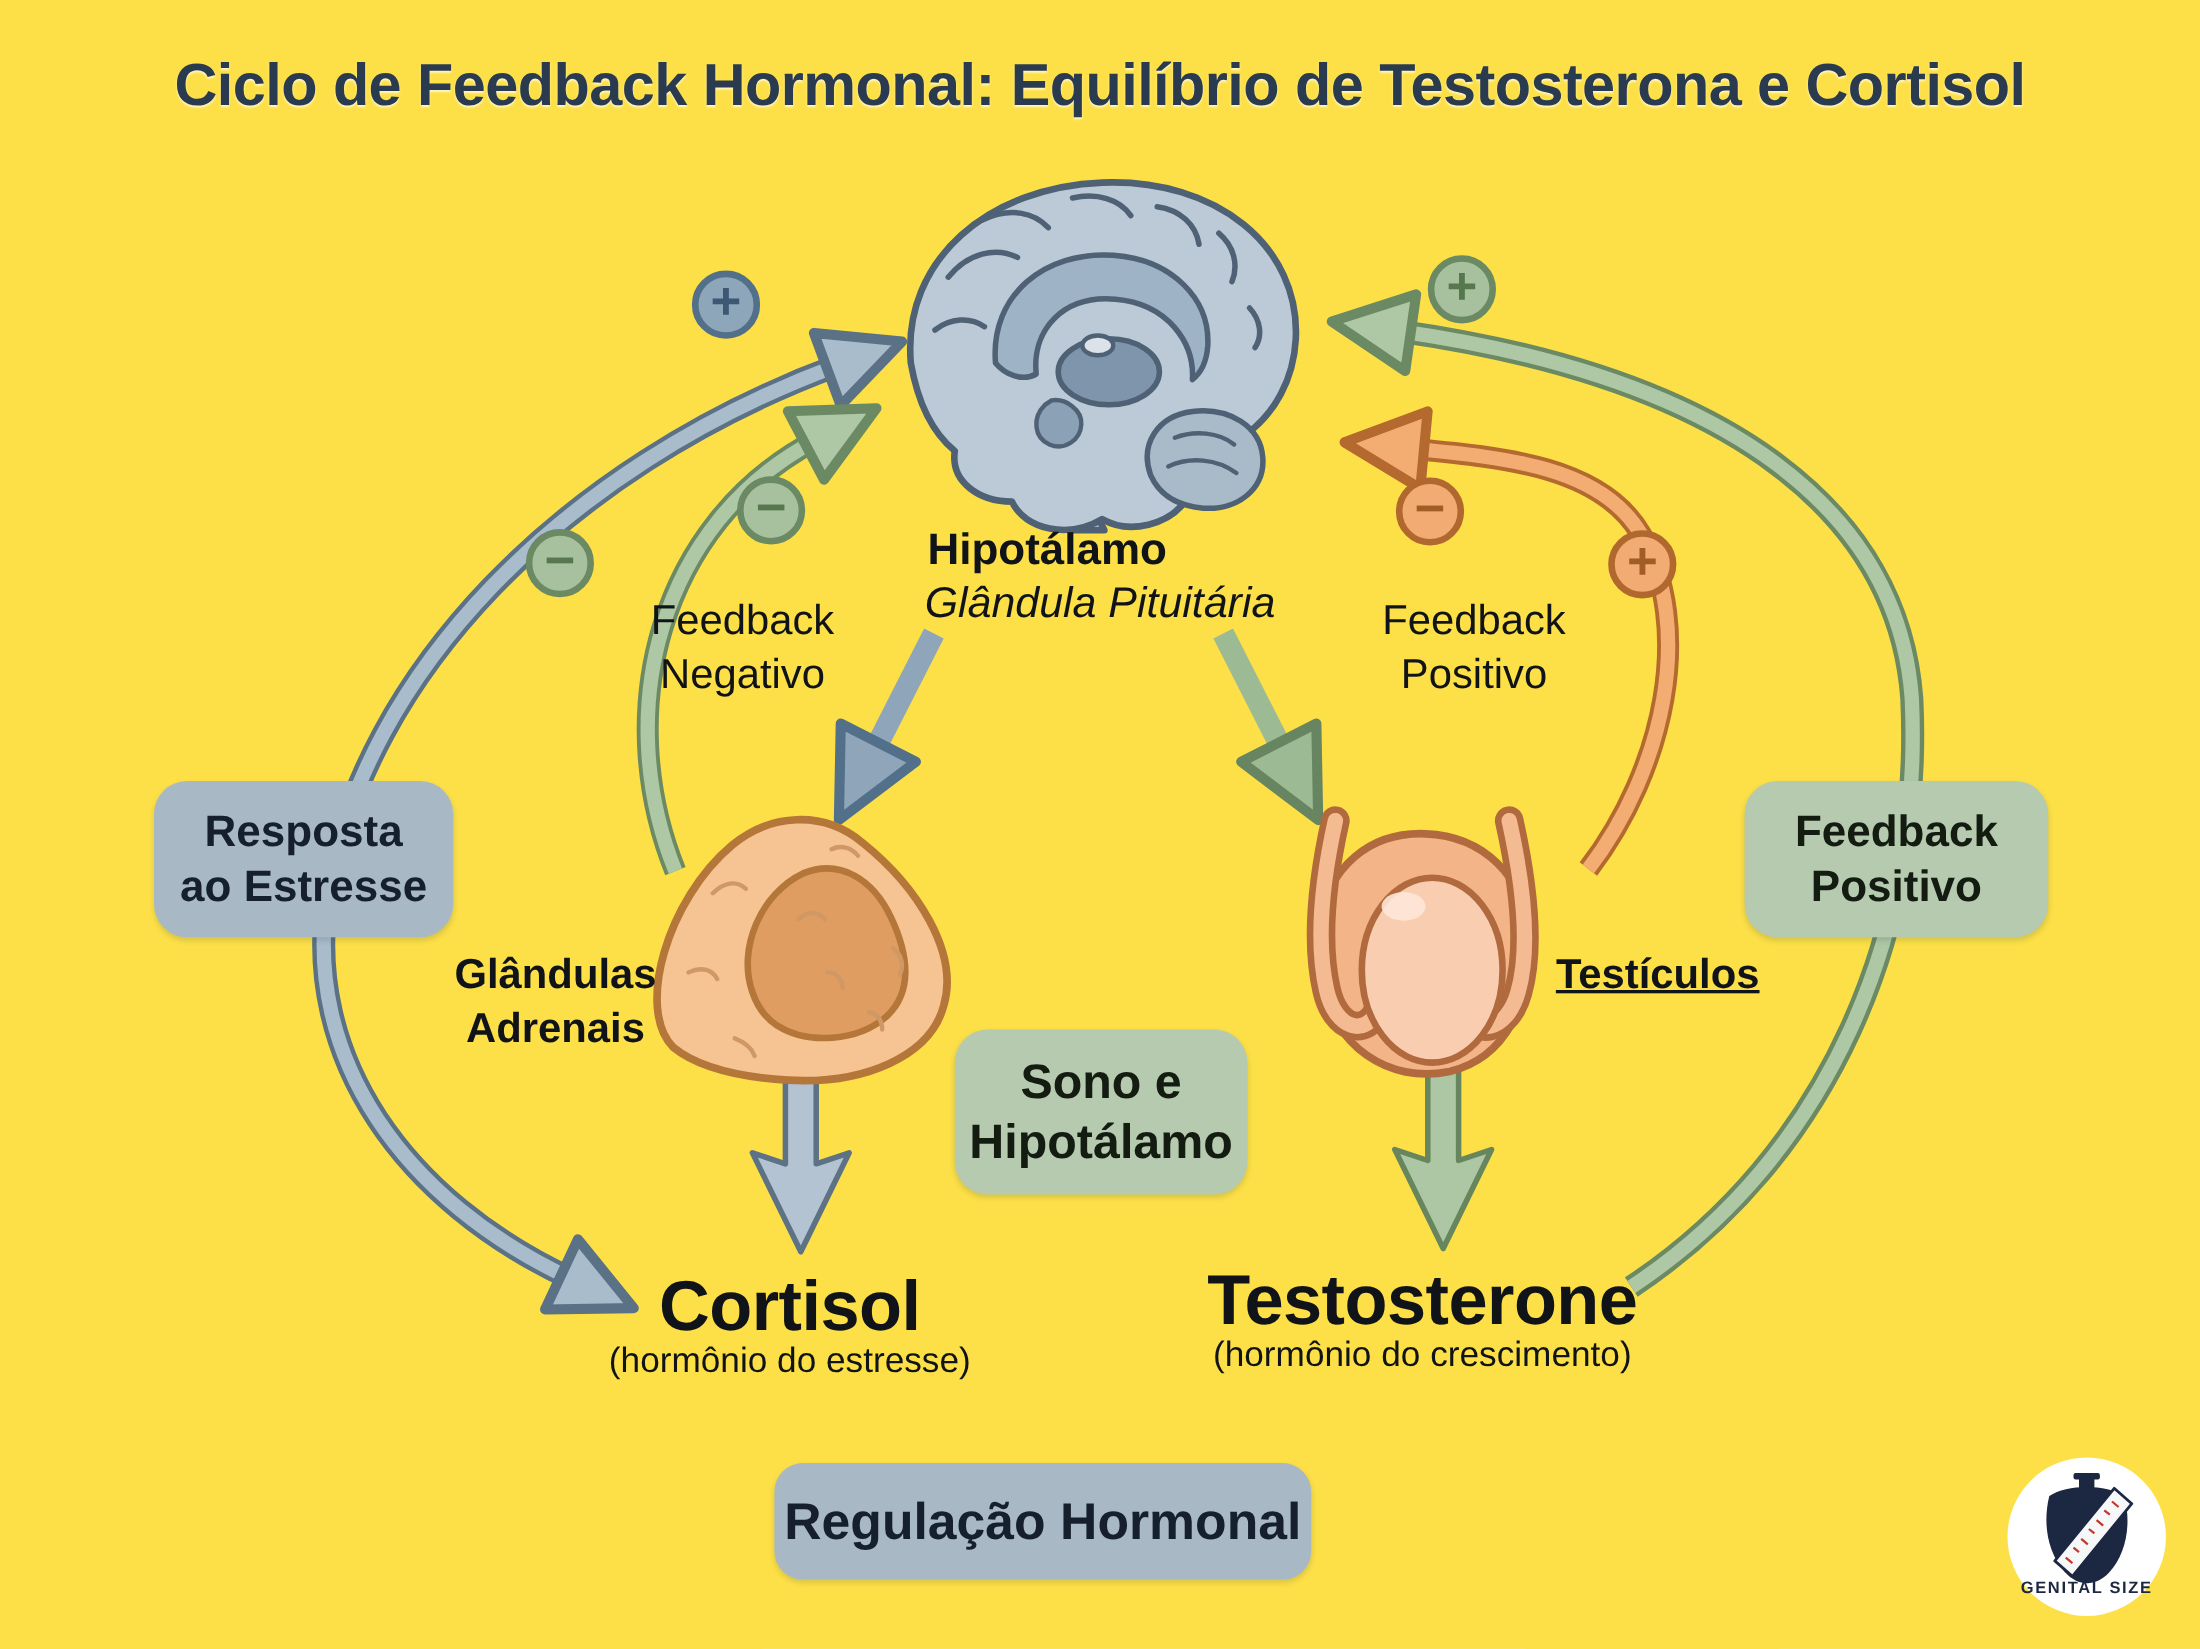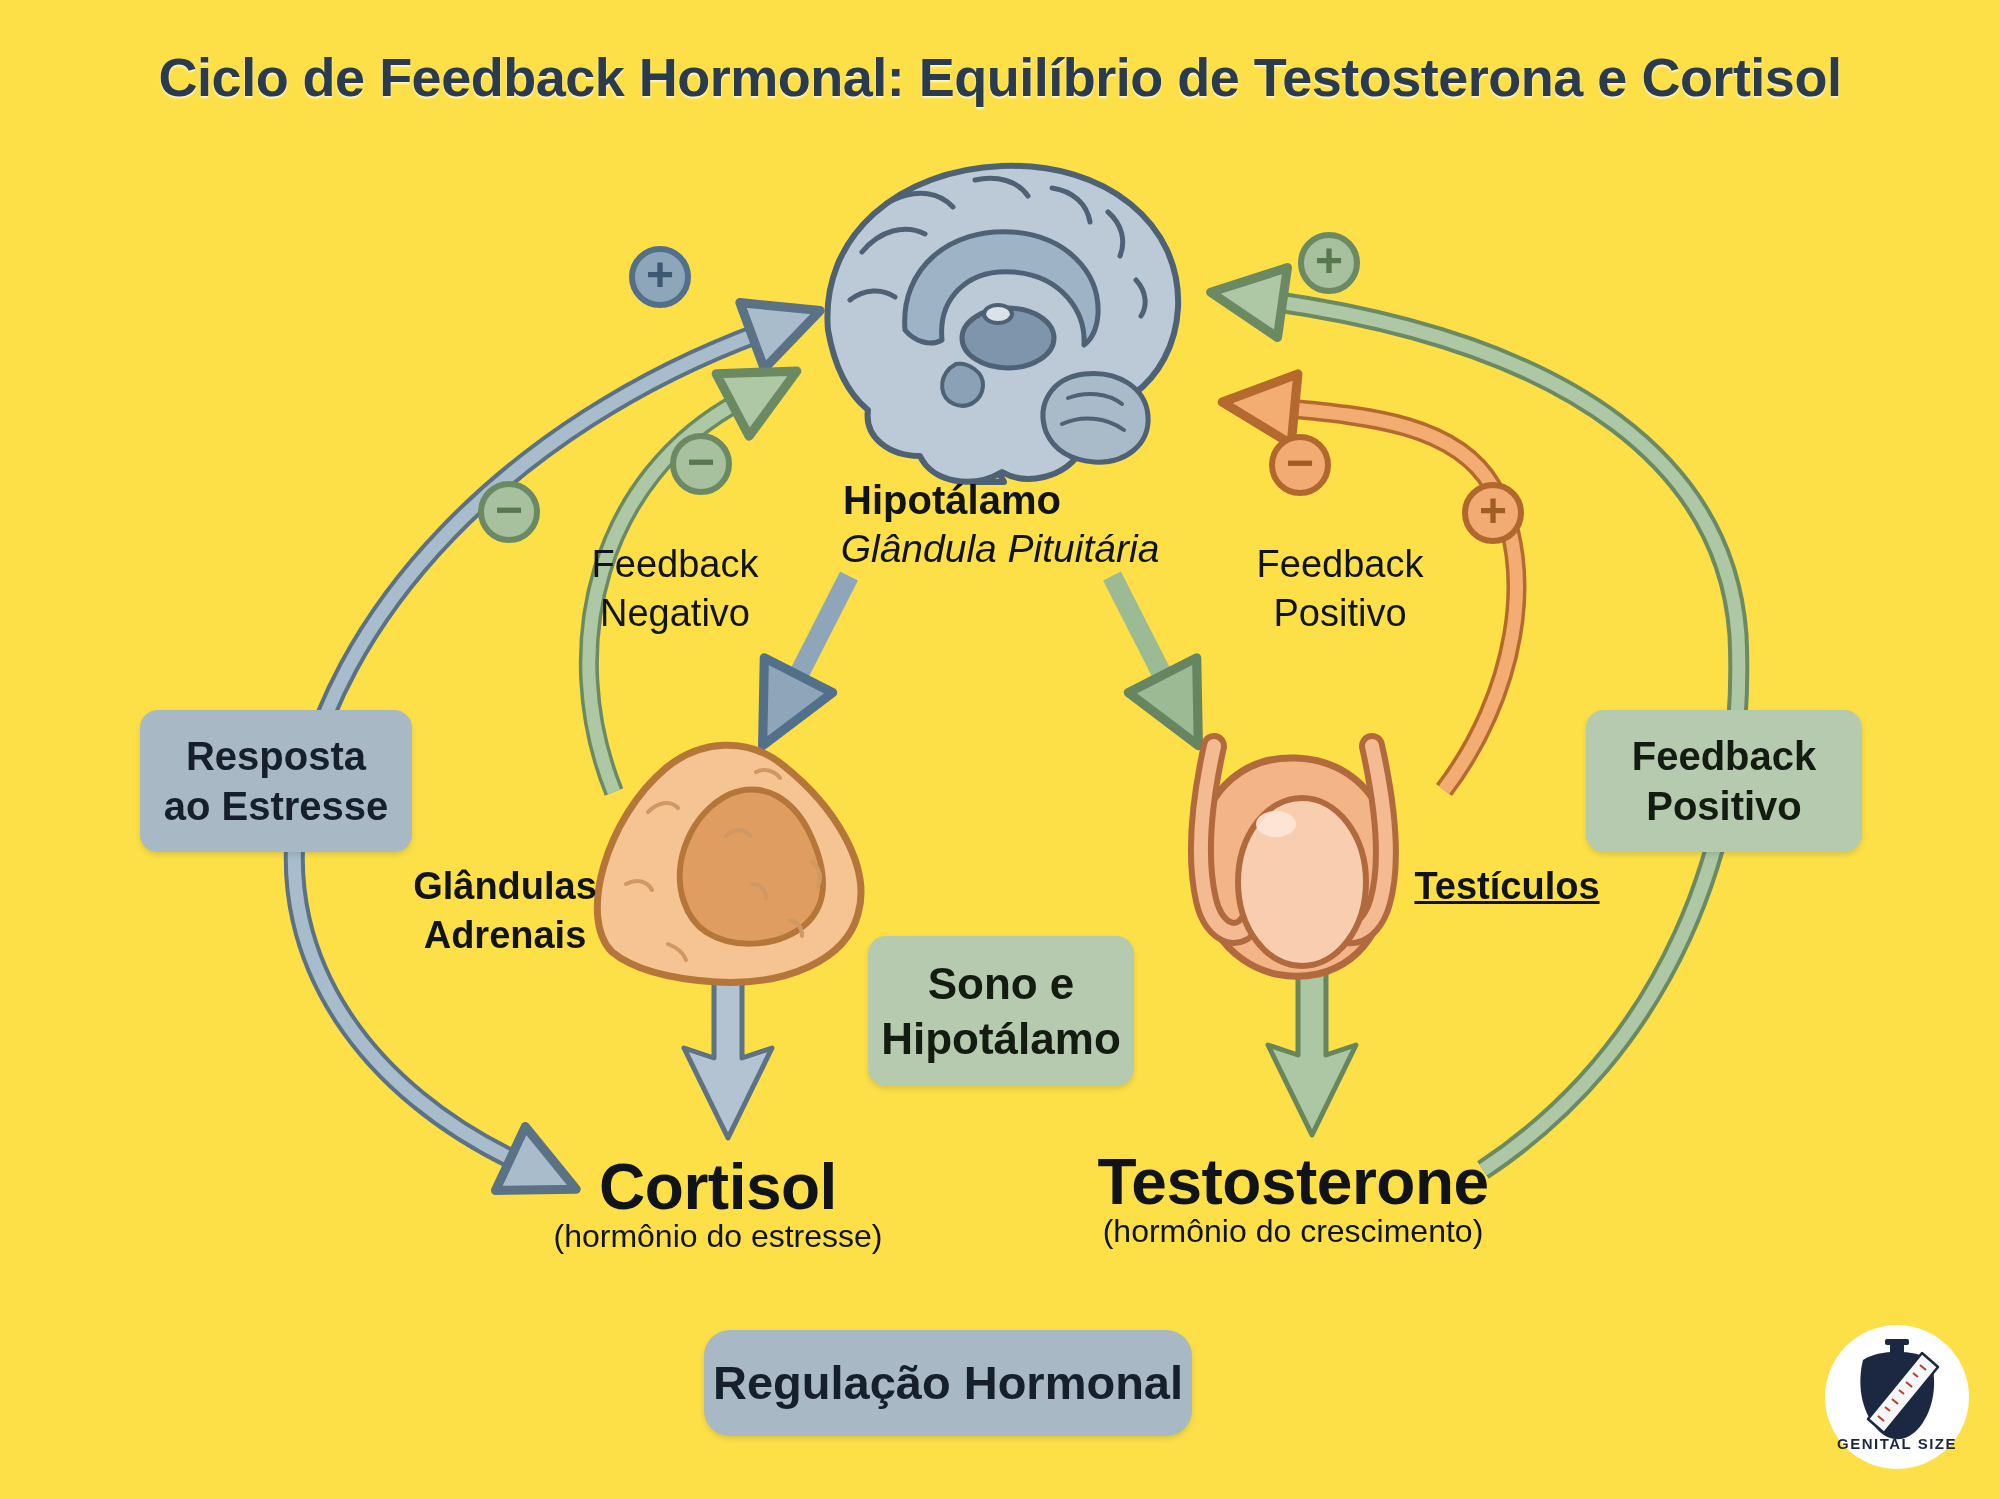--- a/index.html
+++ b/index.html
@@ -20,21 +20,21 @@
   }
 
   .lbl{position:absolute;color:#101418;text-align:center;line-height:1.3;}
   .lbl-38{font-size:38px;}
   .lbl-50b{font-size:64px;font-weight:bold;letter-spacing:-.5px;}
   .lbl-36{font-size:32px;}
 
   .badge{
     position:absolute;display:flex;flex-direction:column;
     align-items:center;justify-content:center;
-    border-radius:18px;text-align:center;
+    border-radius:30px;text-align:center;
     font-weight:bold;color:#16202c;line-height:1.25;
     box-shadow:0 3px 5px rgba(40,60,70,.16);
   }
   .badge.blue{background:#a9b8c5;}
   .badge.green{background:#b5caae;color:#141c12;}
 
   .sign{
     position:absolute;width:62px;height:62px;border-radius:50%;
     box-sizing:border-box;border:6px solid;
     display:flex;align-items:center;justify-content:center;

